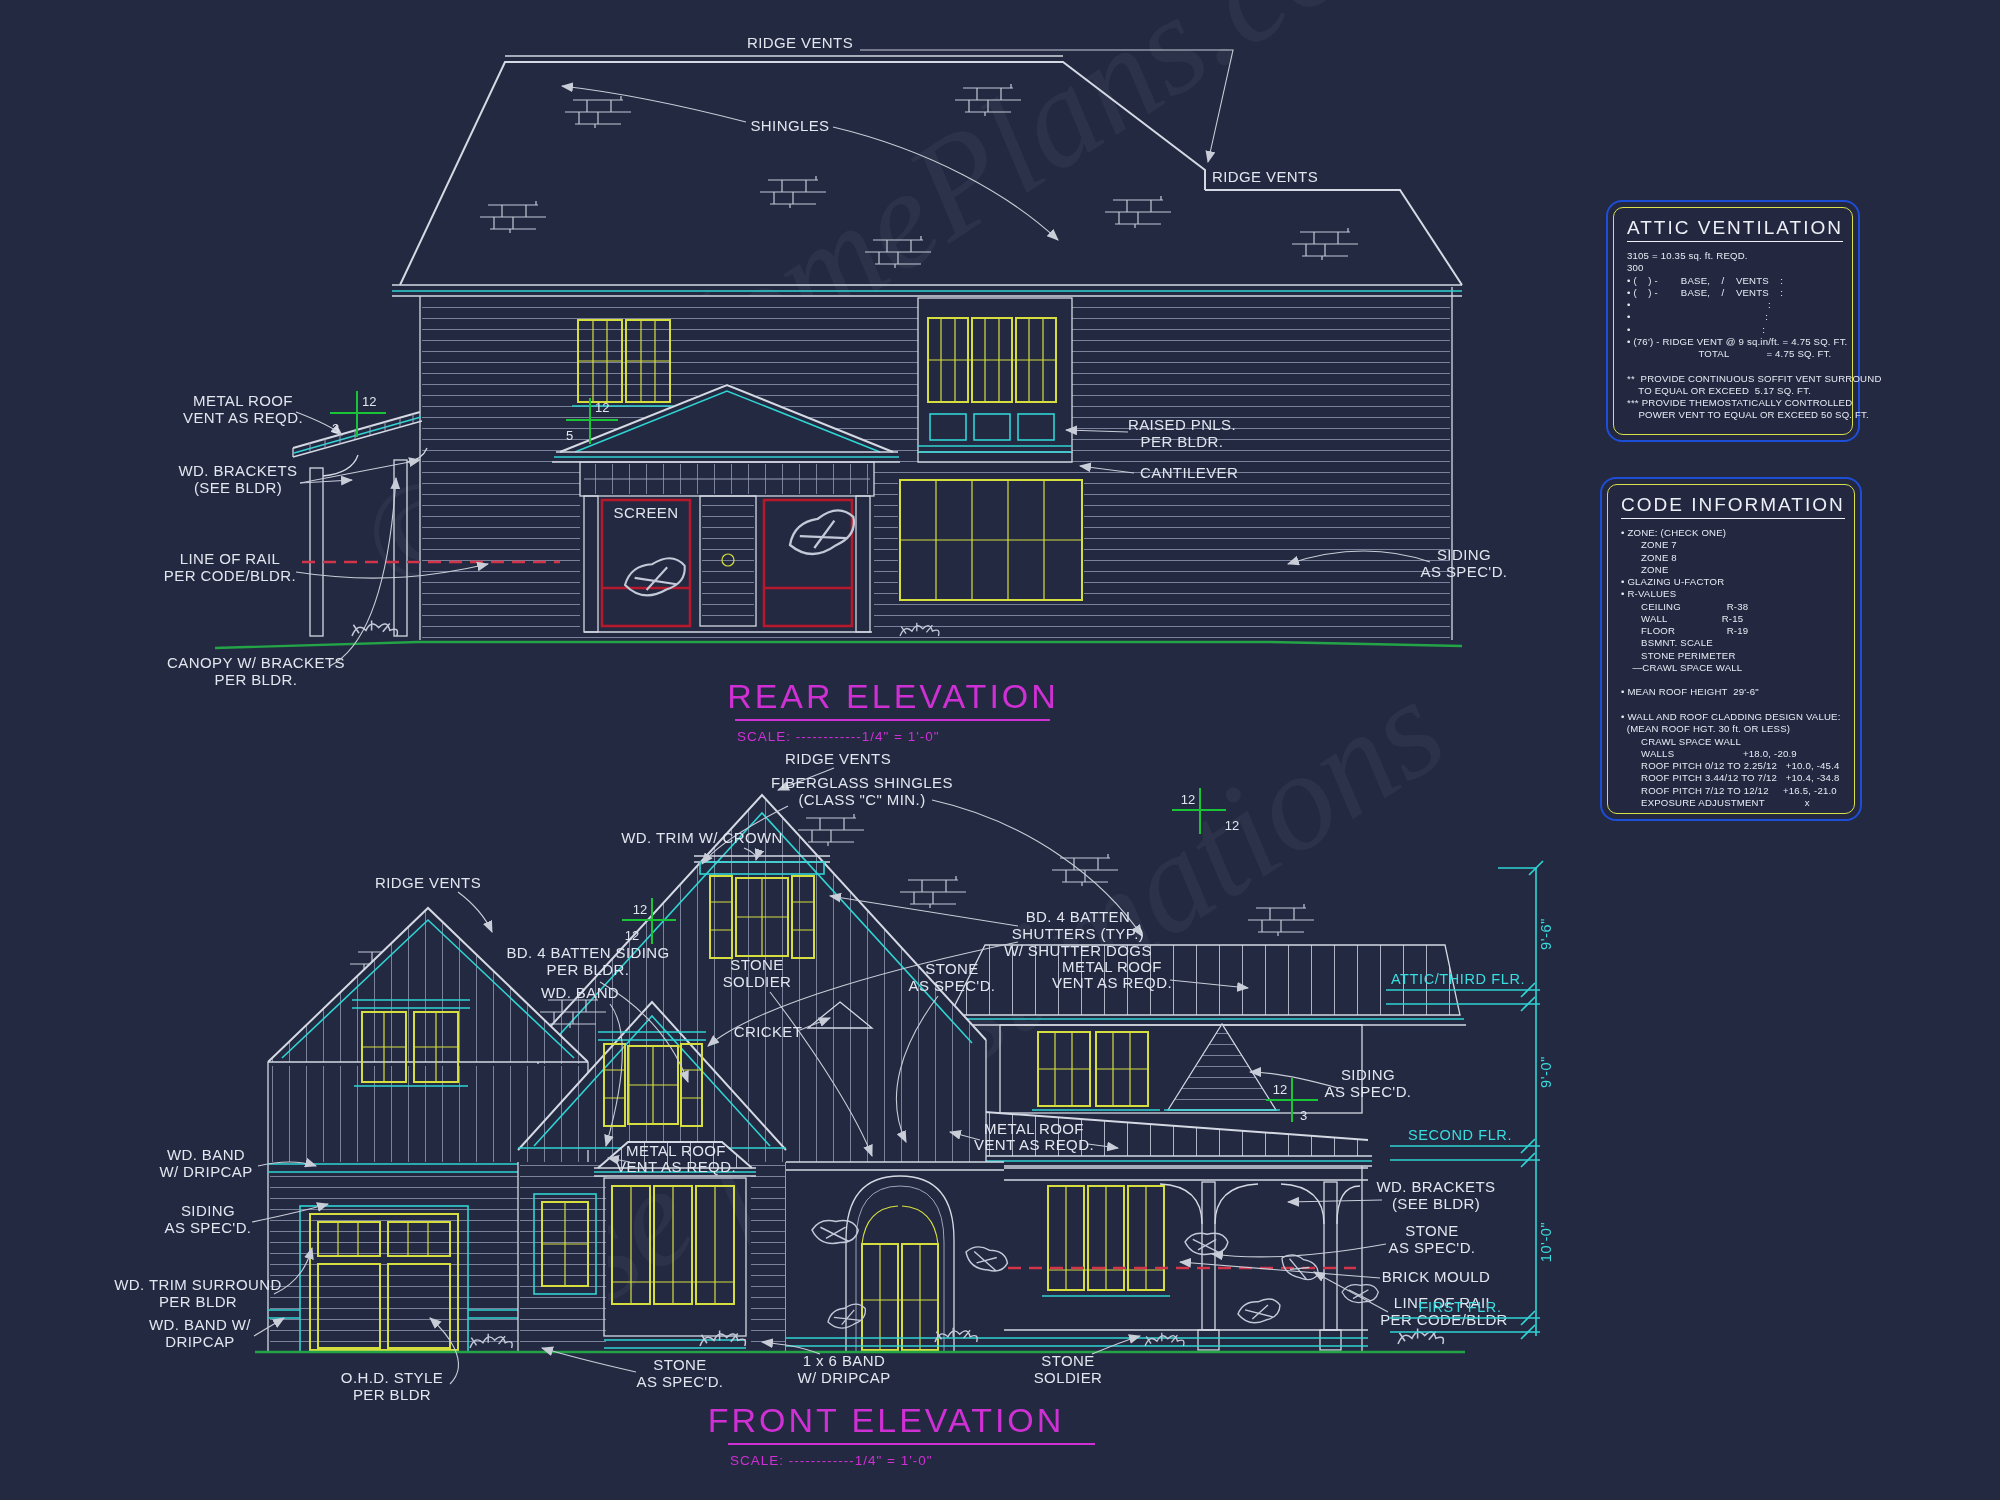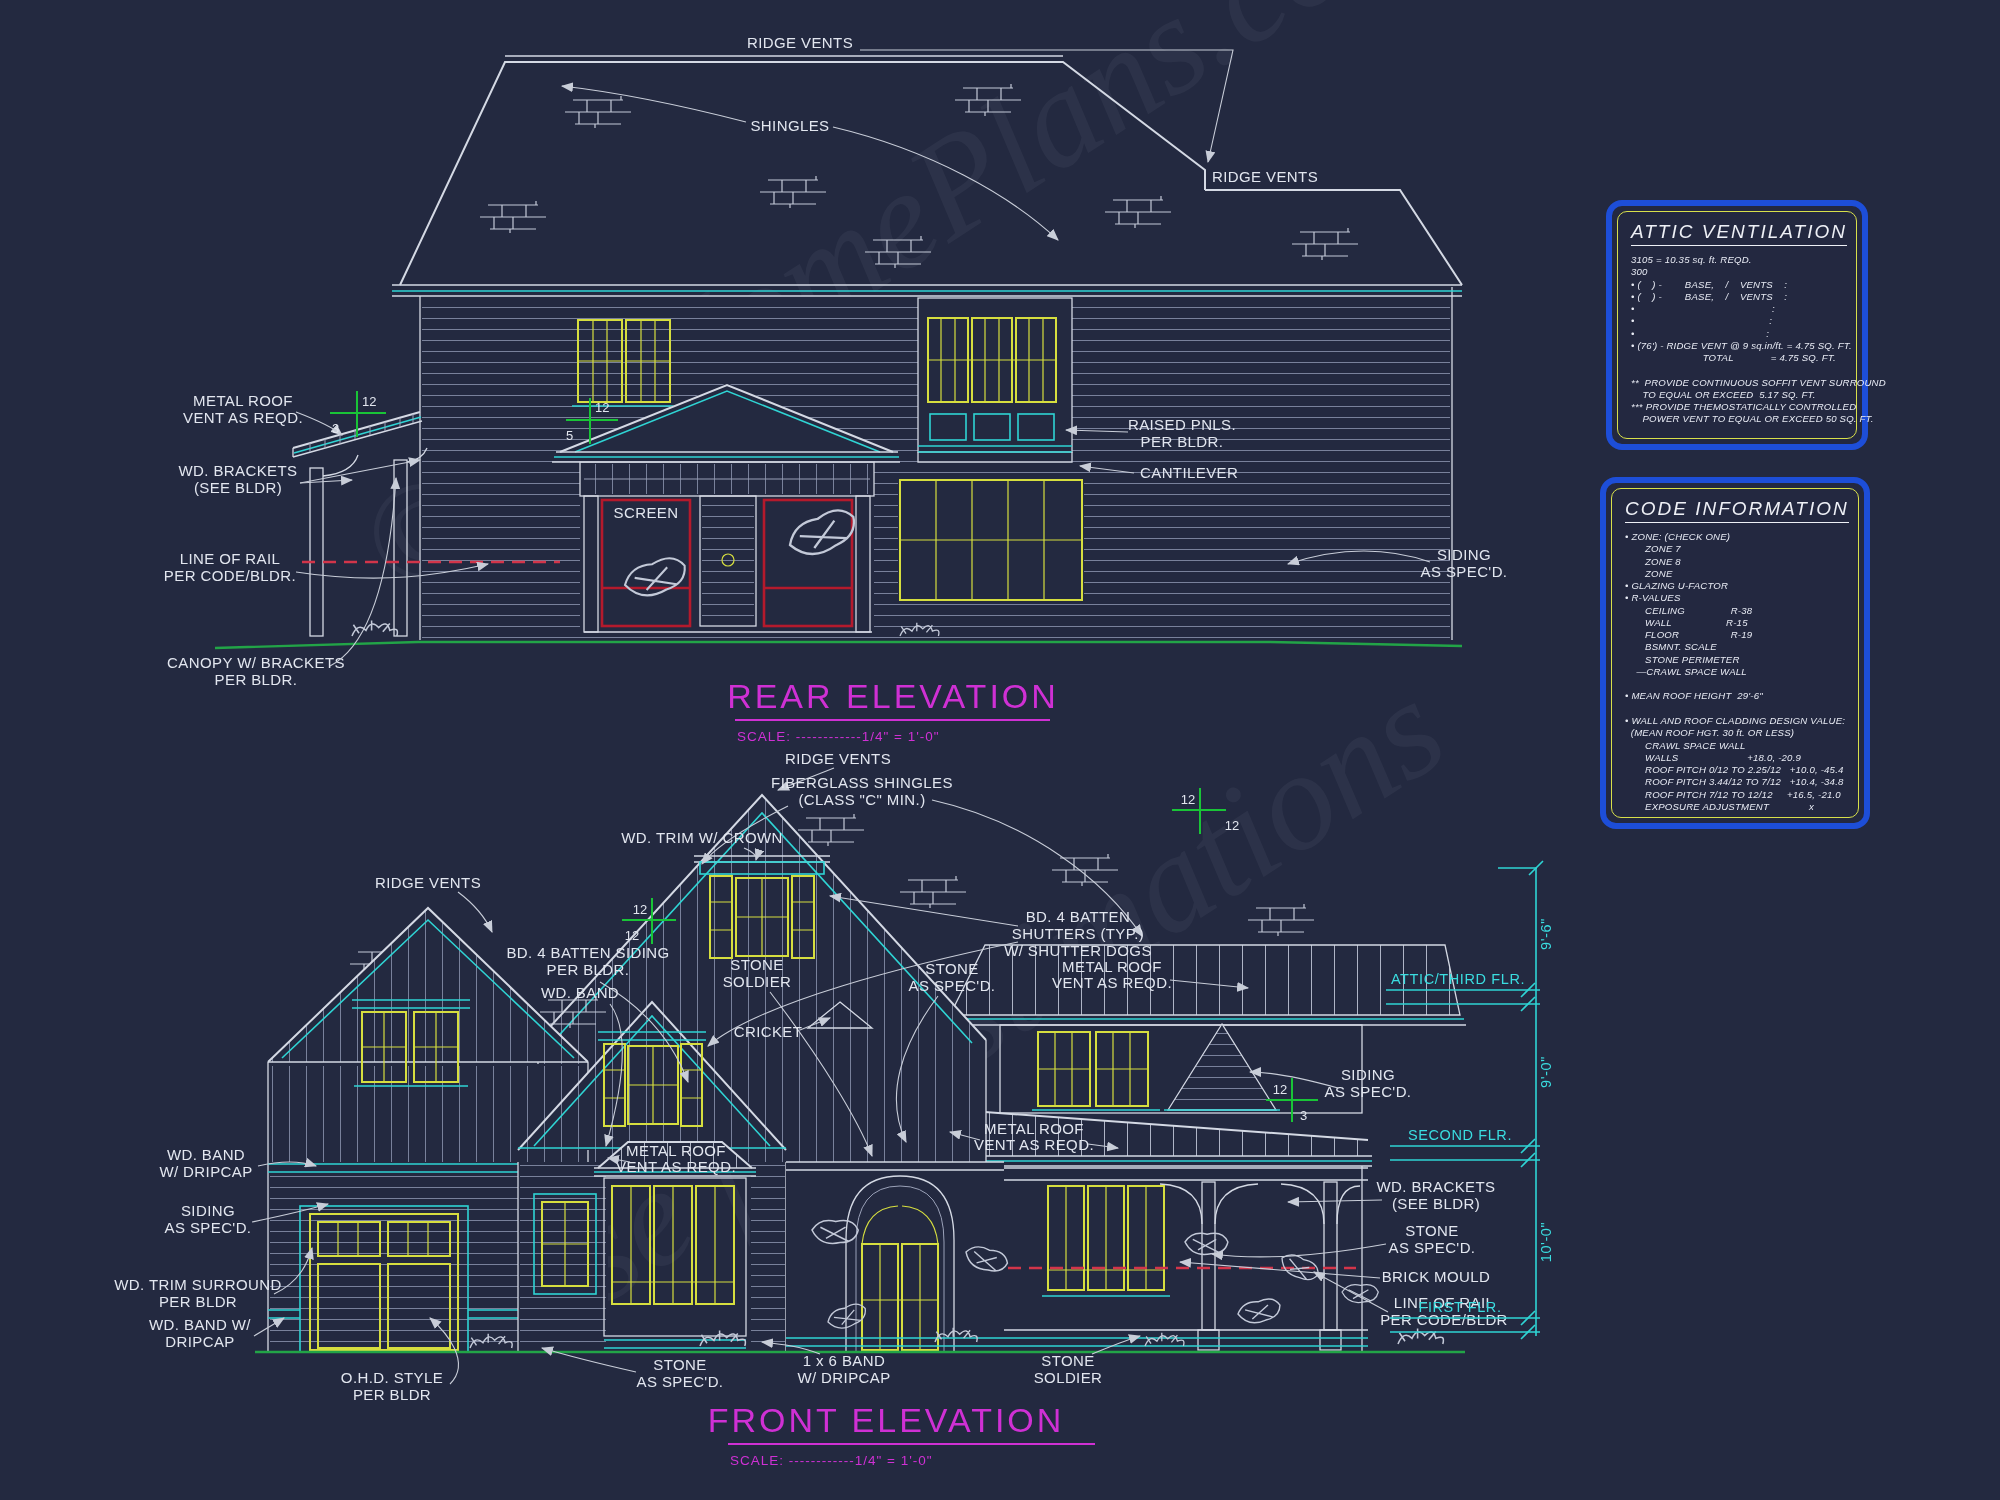--- a/index.html
+++ b/index.html
@@ -19,21 +19,21 @@
   .reddash{stroke:#d2354a;stroke-width:2.6;fill:none;stroke-dasharray:13 8;}
   .ldr{stroke:#c8cdd8;stroke-width:1.1;fill:none;}
   text{font-family:"Liberation Sans",sans-serif;}
   .lbl{fill:#e2e6ef;font-size:15px;letter-spacing:.4px;}
   .lblm{text-anchor:middle;}
   .cyt{fill:#3adde0;font-size:14.5px;letter-spacing:.6px;}
   .grt{fill:#e2e6ef;font-size:13px;}
   .mag{fill:#cf30d4;}
   .wm{fill:#c9cfdf;opacity:.055;font-family:"Liberation Serif",serif;font-style:italic;}
   
-  .panel{position:absolute;border:6px solid #1d4ed8;border-radius:16px;background:rgba(35,41,64,.2);font-style:italic;}
+  .panel{position:absolute;border:2px solid #1d4ed8;border-radius:16px;background:rgba(35,41,64,.2);}
   .panel .inner{border:1.5px solid #d8e04a;border-radius:10px;margin:5px;padding:9px 11px 7px 13px;height:calc(100% - 28px);}
   .ptitle{color:#eef0f6;font-size:19px;letter-spacing:2px;border-bottom:1.6px solid #eef0f6;
           display:inline-block;padding-bottom:2px;margin-bottom:8px;white-space:pre;}
   .pline{color:#e8ebf4;font-size:9.6px;line-height:1.28;white-space:pre;letter-spacing:.2px;}
 </style>
 </head>
 <body>
 
 <div id="sheet">
 <svg width="2000" height="1500" viewBox="0 0 2000 1500">

